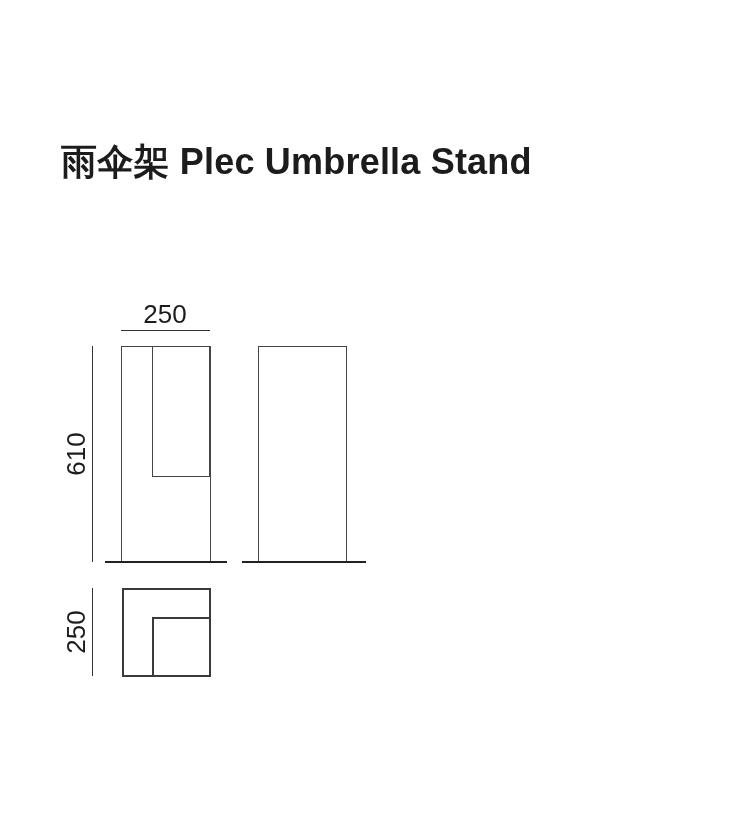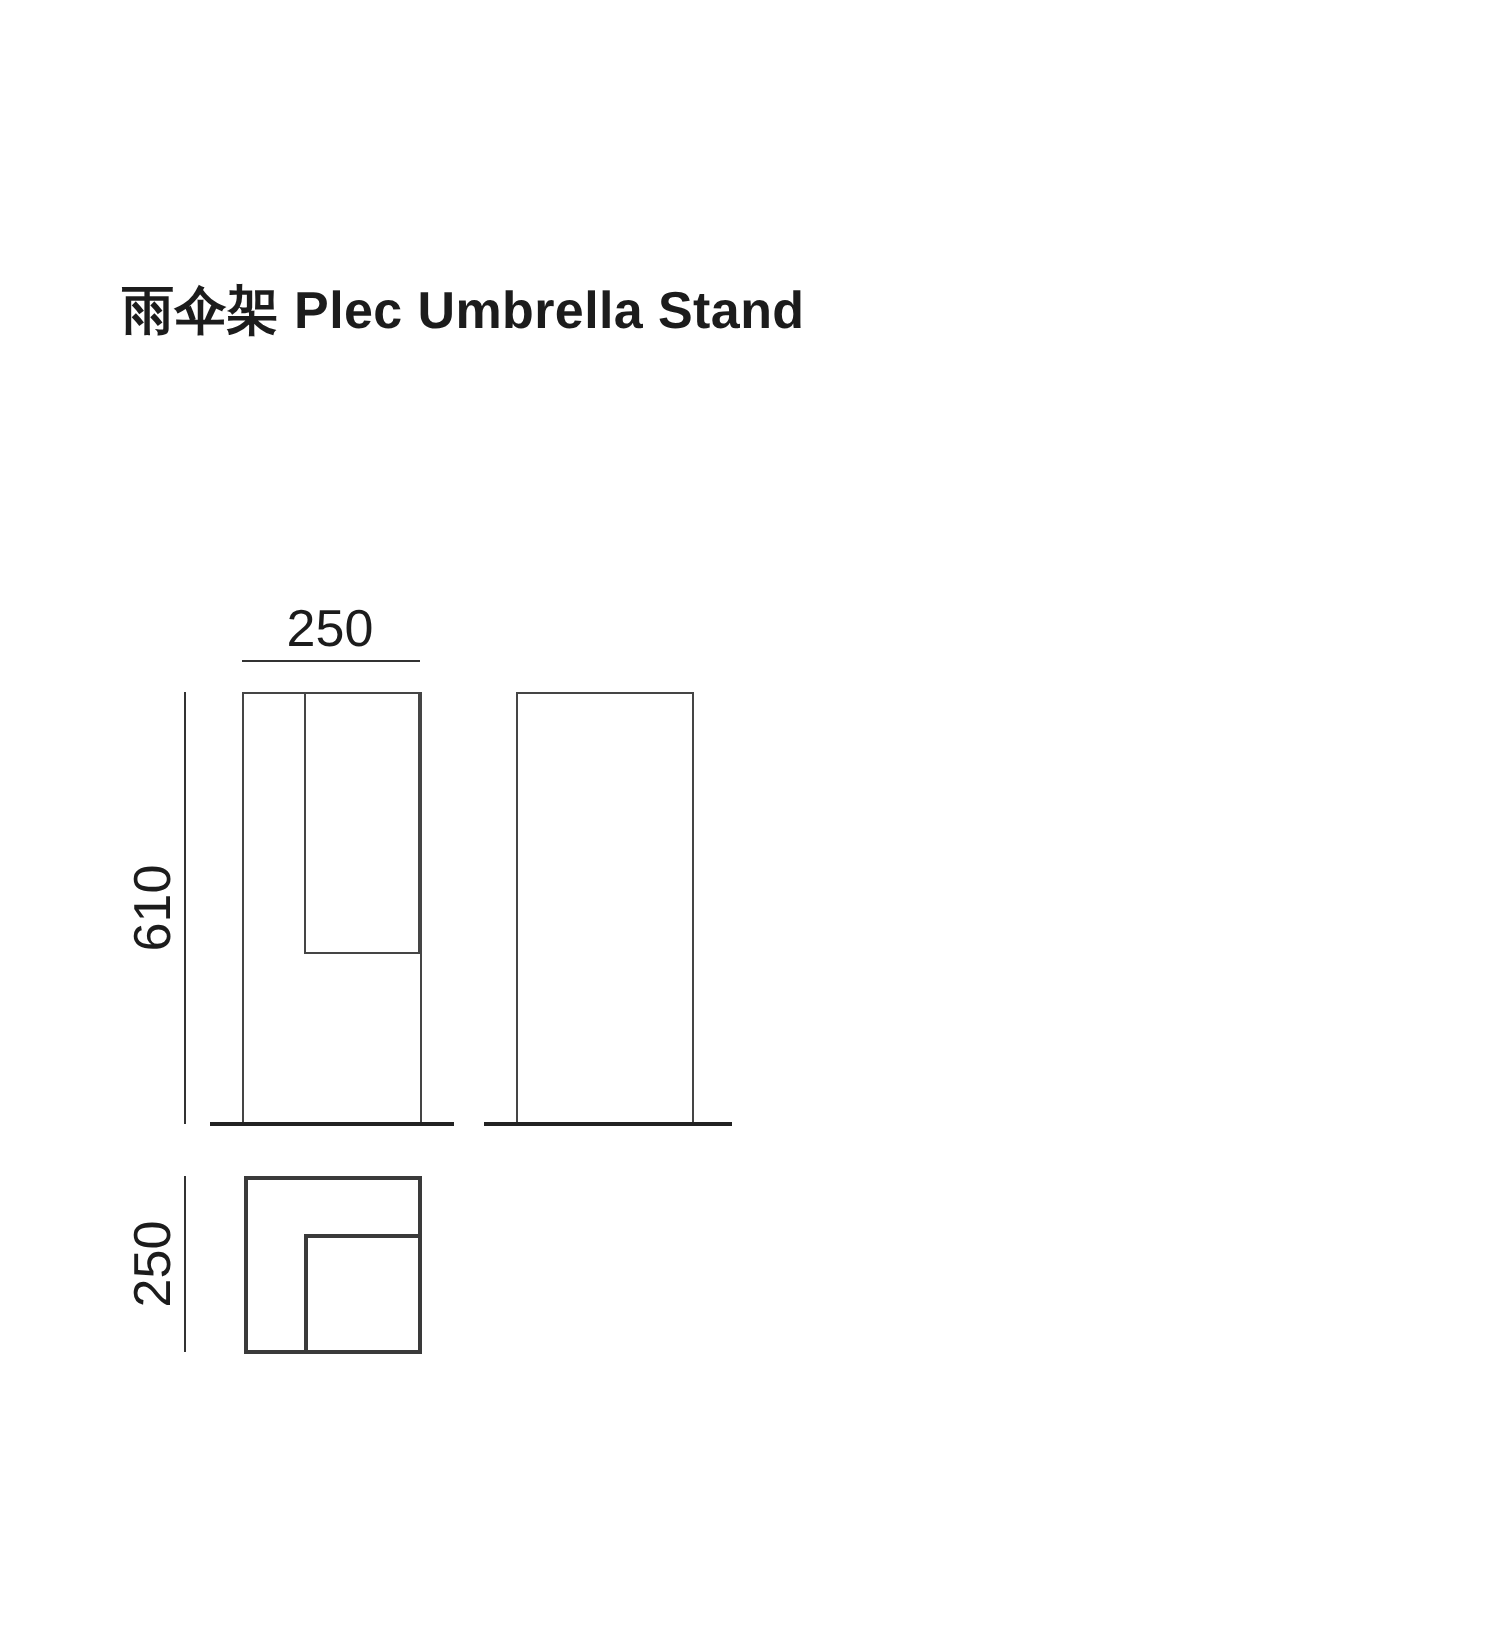--- a/index.html
+++ b/index.html
@@ -12,21 +12,21 @@
     position: relative;
     width: 750px;
     height: 826px;
     background: var(--background, #ffffff);
     overflow: hidden;
   }
   .title {
     position: absolute;
     left: 61px;
     top: 120px;
-    font-size: 26px;
+    font-size: 36px;
     line-height: 36px;
     letter-spacing: 0.2px;
     color: var(--text, #1c1c1c);
     white-space: nowrap;
   }
   .dim-label {
     position: absolute;
     font-size: 26px;
     line-height: 26px;
     color: var(--text, #2b2b2b);

